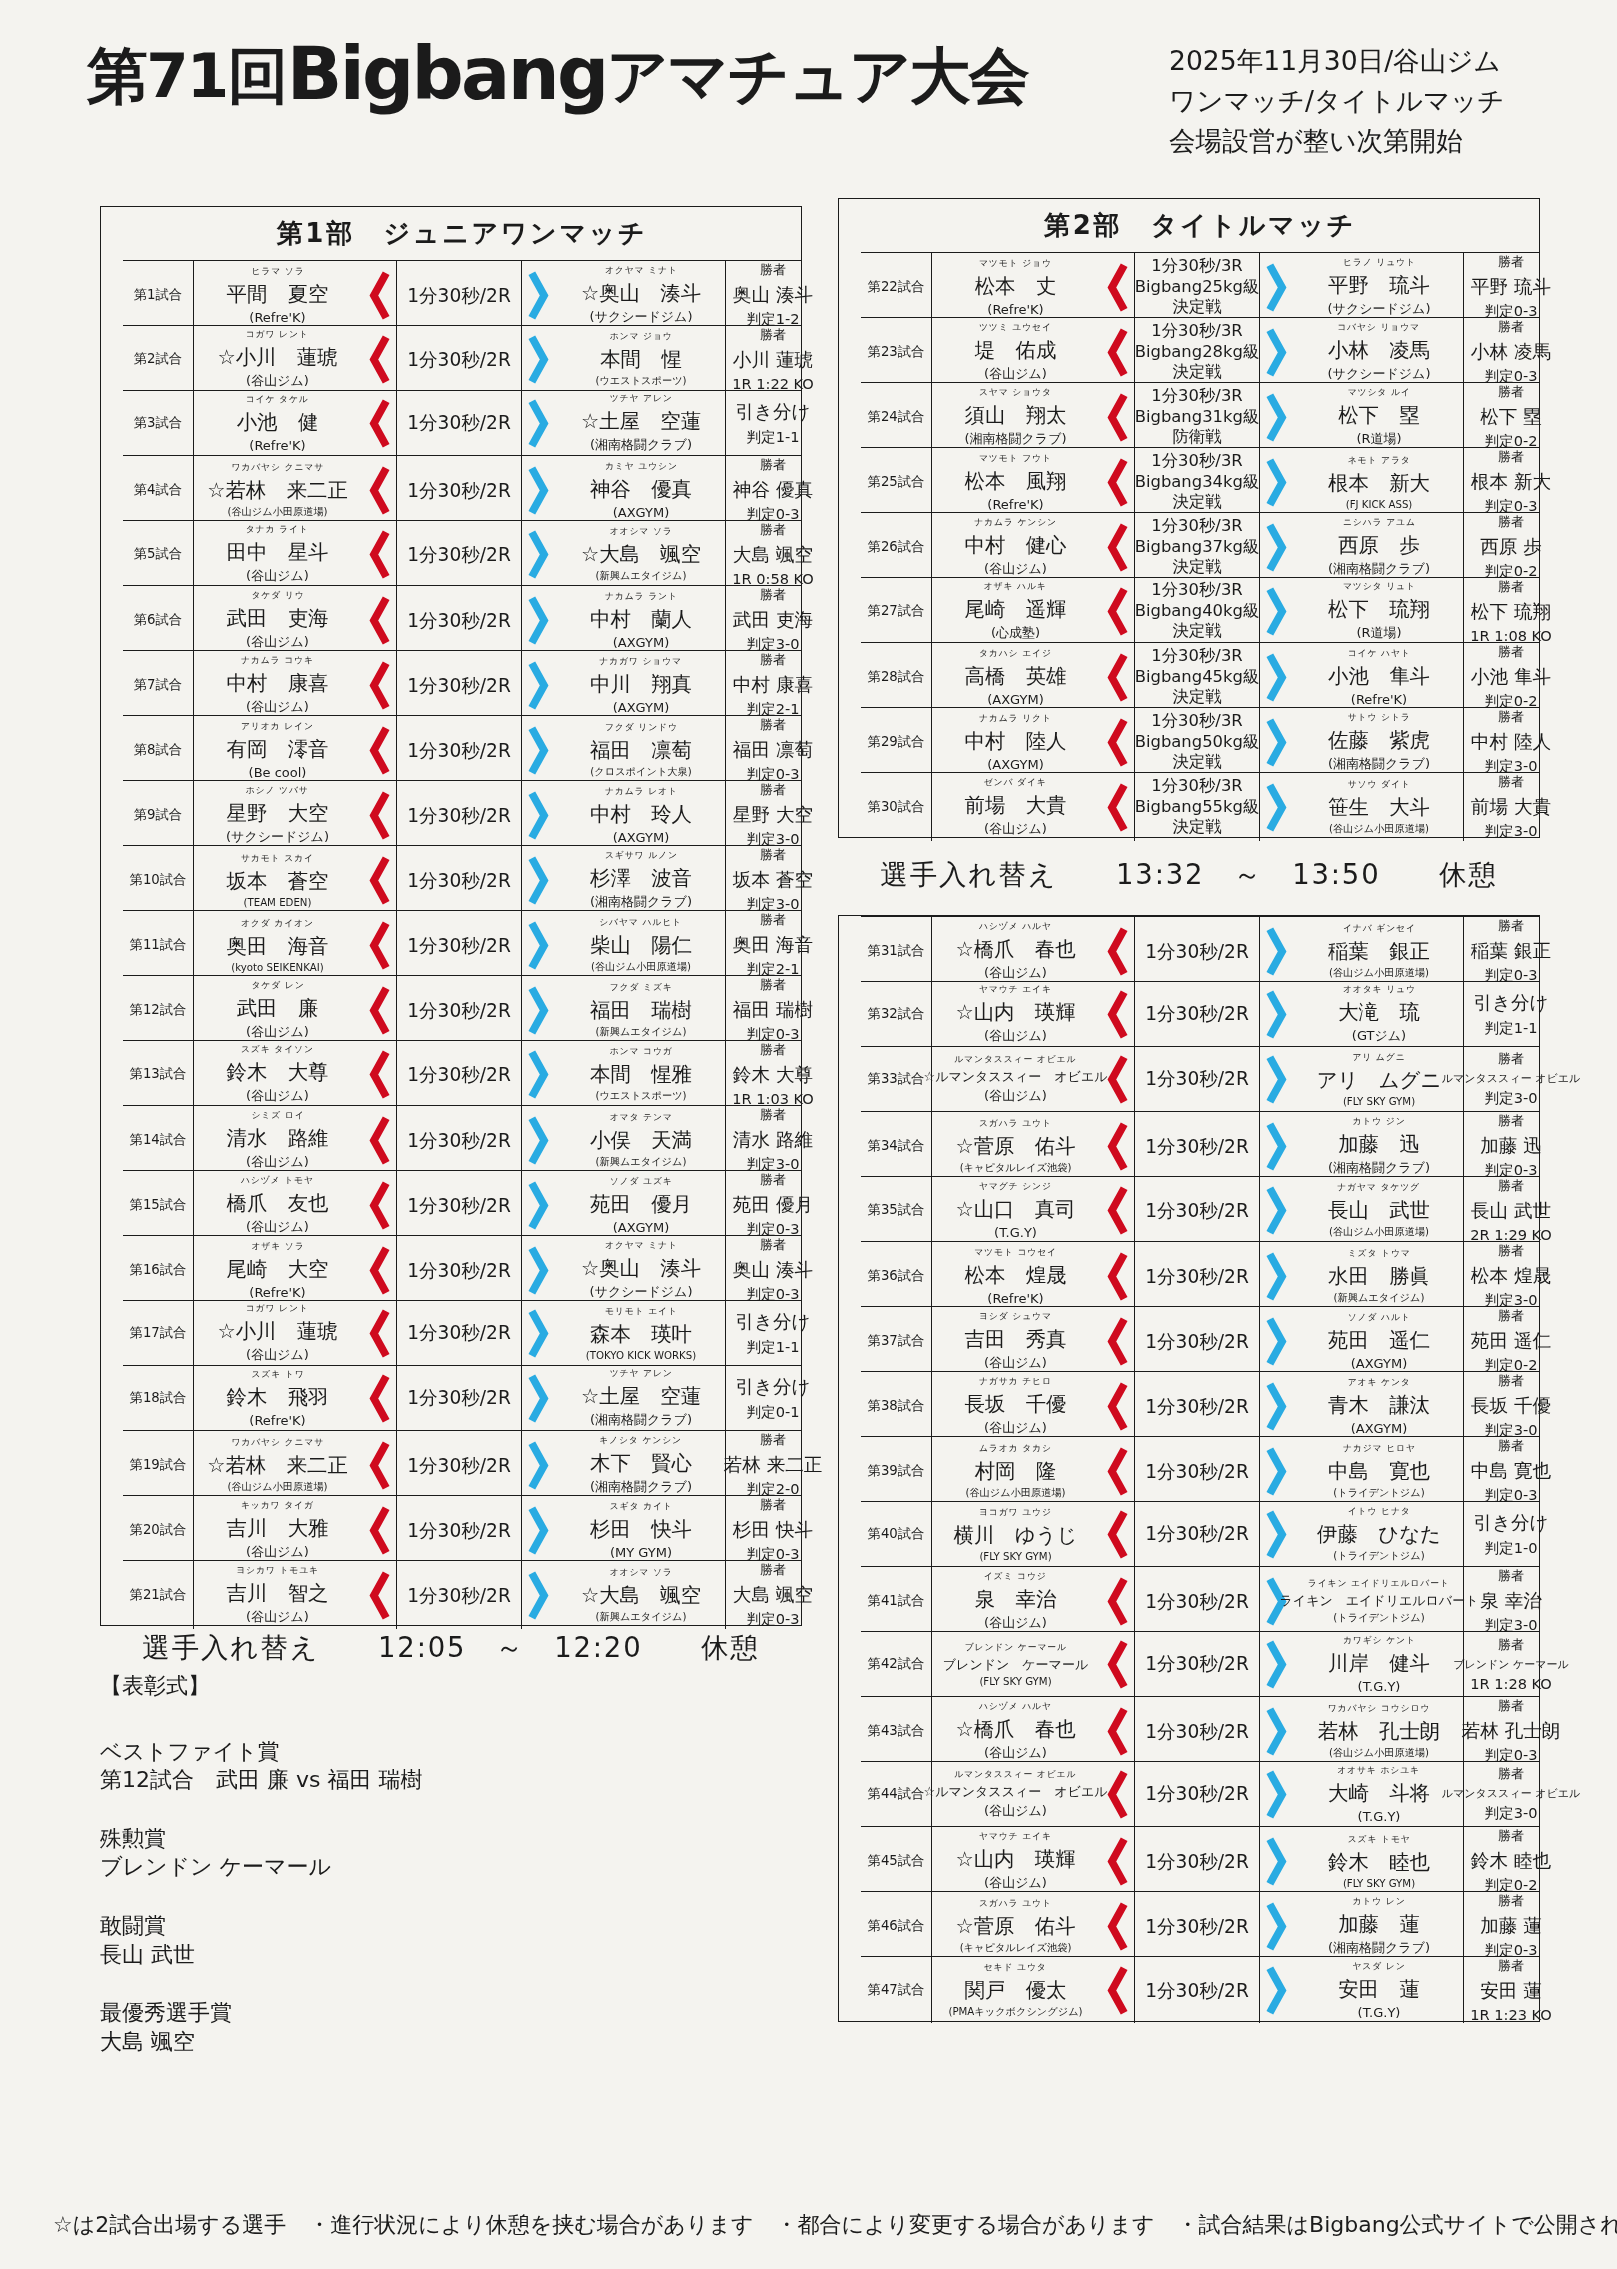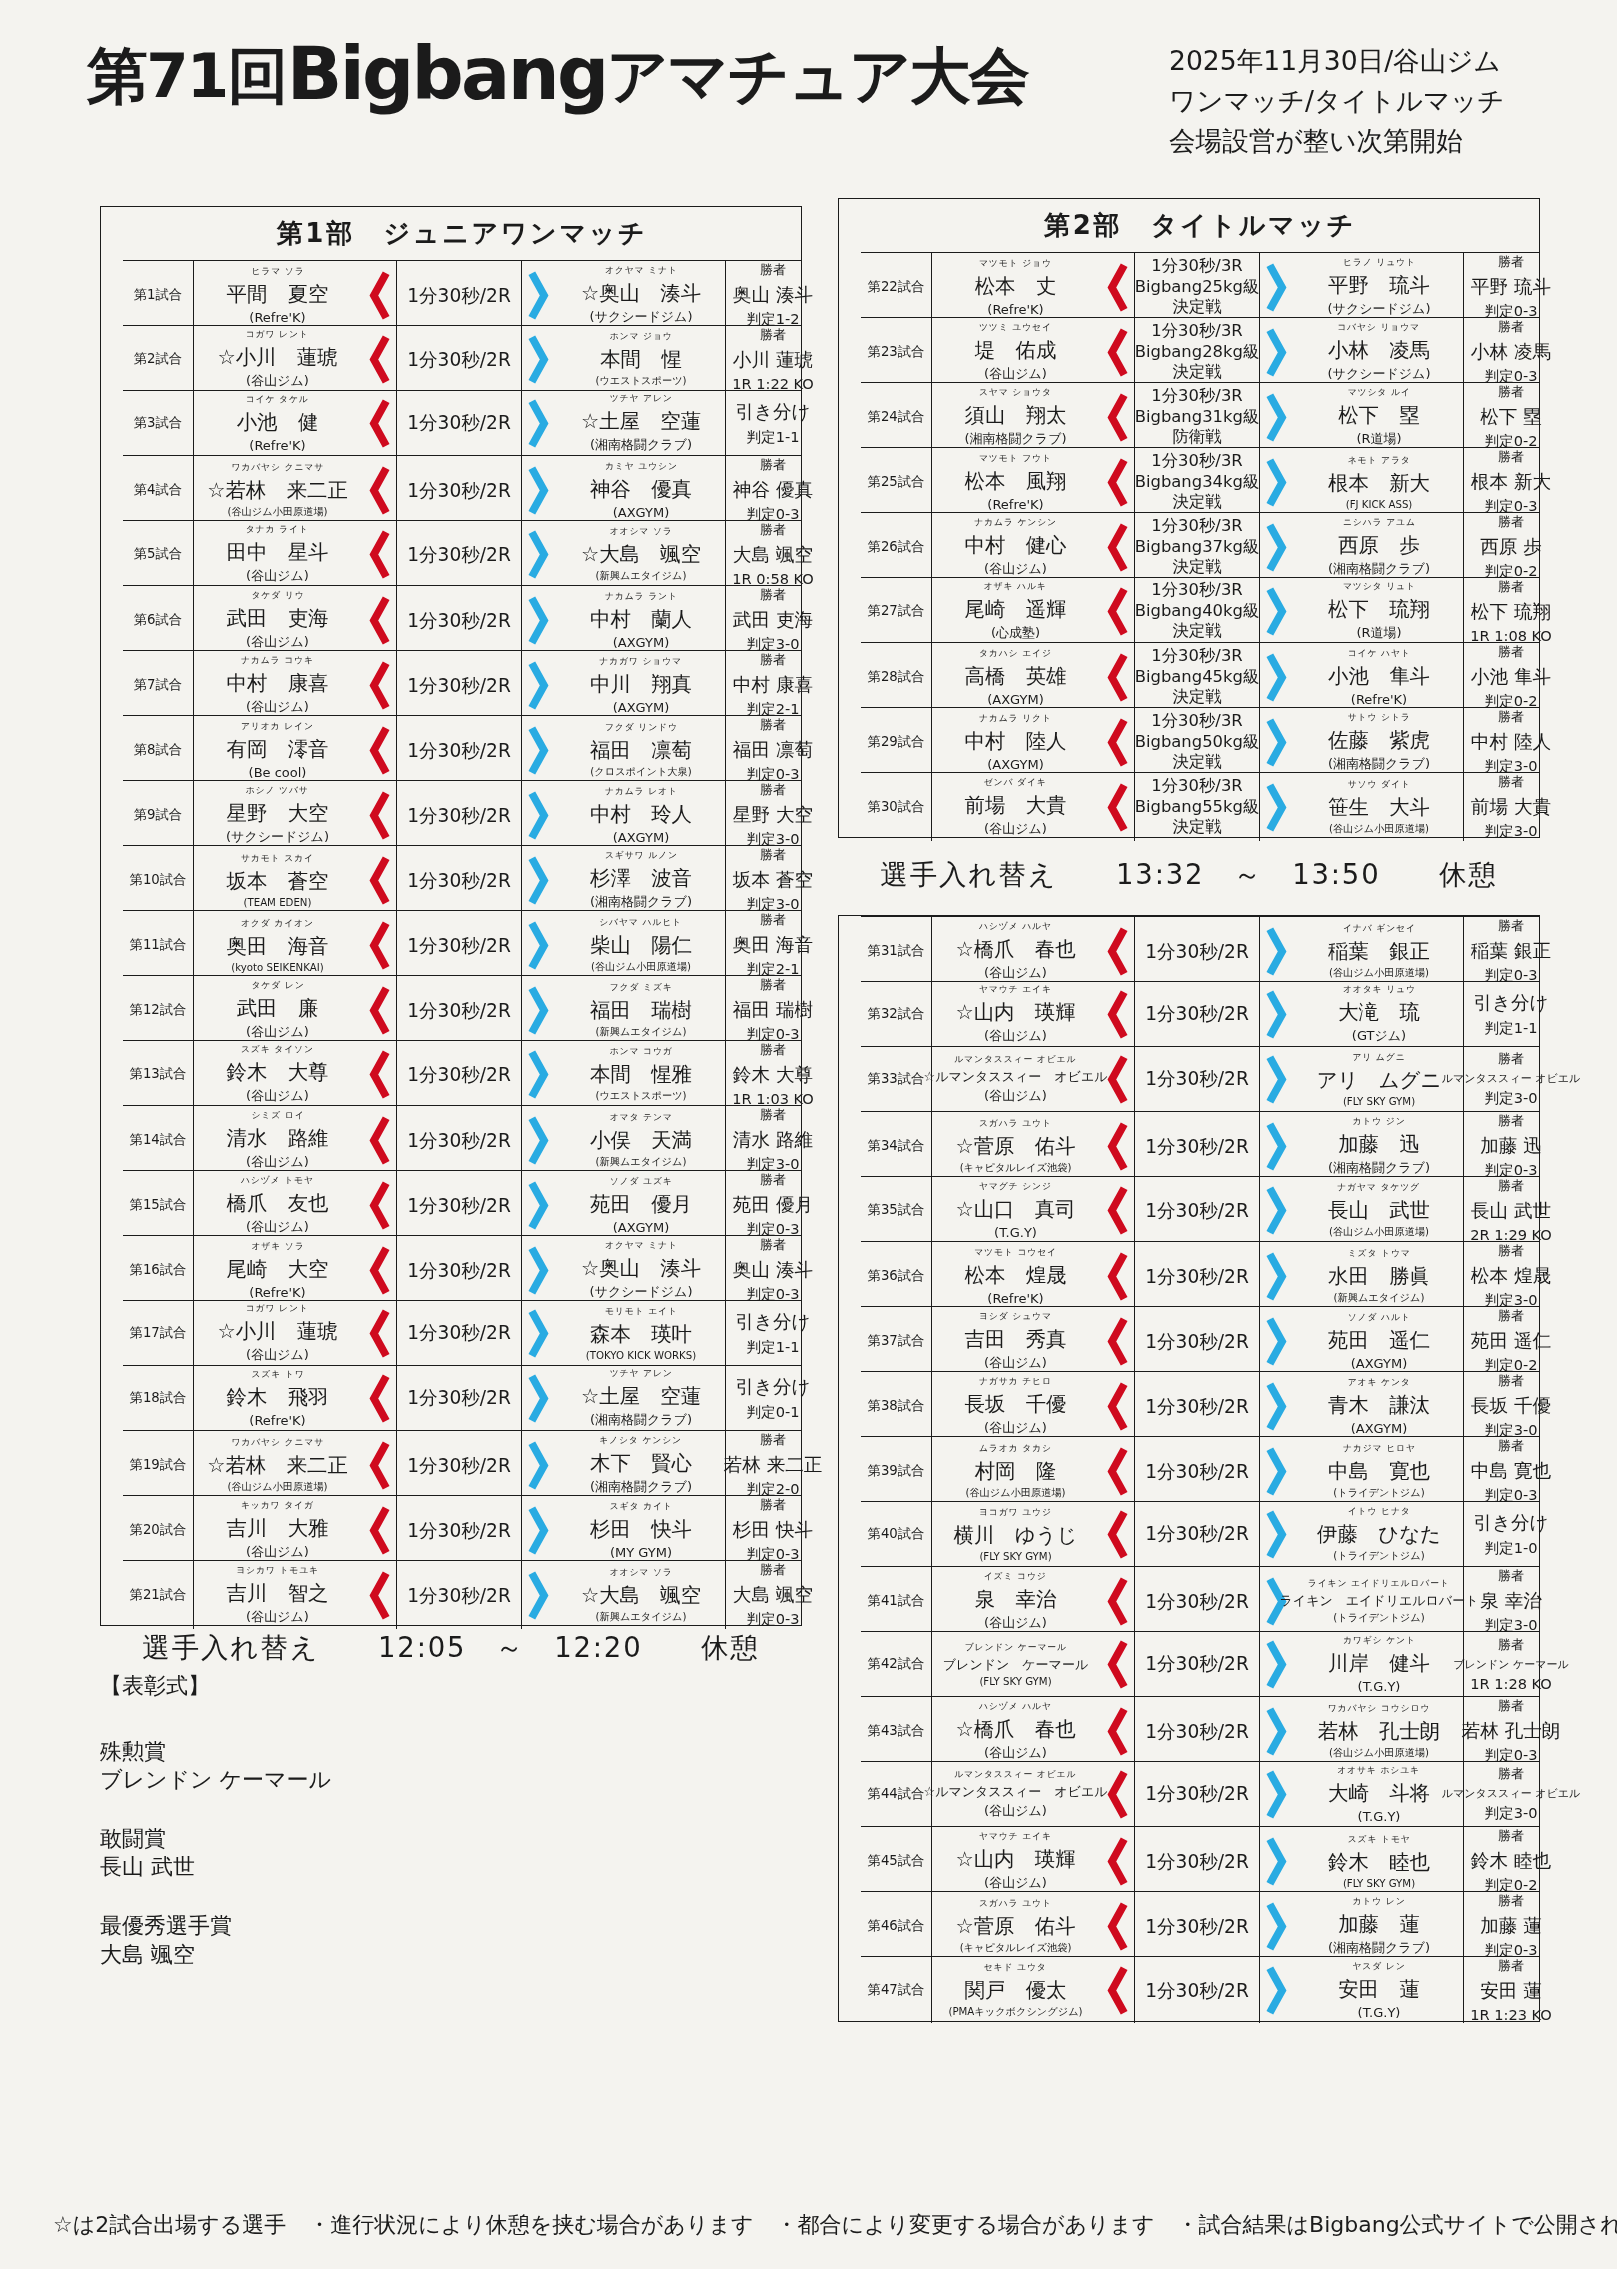--- a/index.html
+++ b/index.html
@@ -1879,20 +1879,24 @@
       <div class="res-winner">安田 蓮</div>
       <div class="res-detail">1R 1:23 KO</div>
     </div>
   </div>
 </div>
 </div>
 
 <div class="awards">
   <div class="heading">【表彰式】</div>
   <div class="award-item">
+    <div>ベストファイト賞</div>
+    <div>第12試合　武田 廉 vs 福田 瑞樹</div>
+  </div>
+  <div class="award-item">
     <div>殊勲賞</div>
     <div>ブレンドン ケーマール</div>
   </div>
   <div class="award-item">
     <div>敢闘賞</div>
     <div>長山 武世</div>
   </div>
   <div class="award-item">
     <div>最優秀選手賞</div>
     <div>大島 颯空</div>

